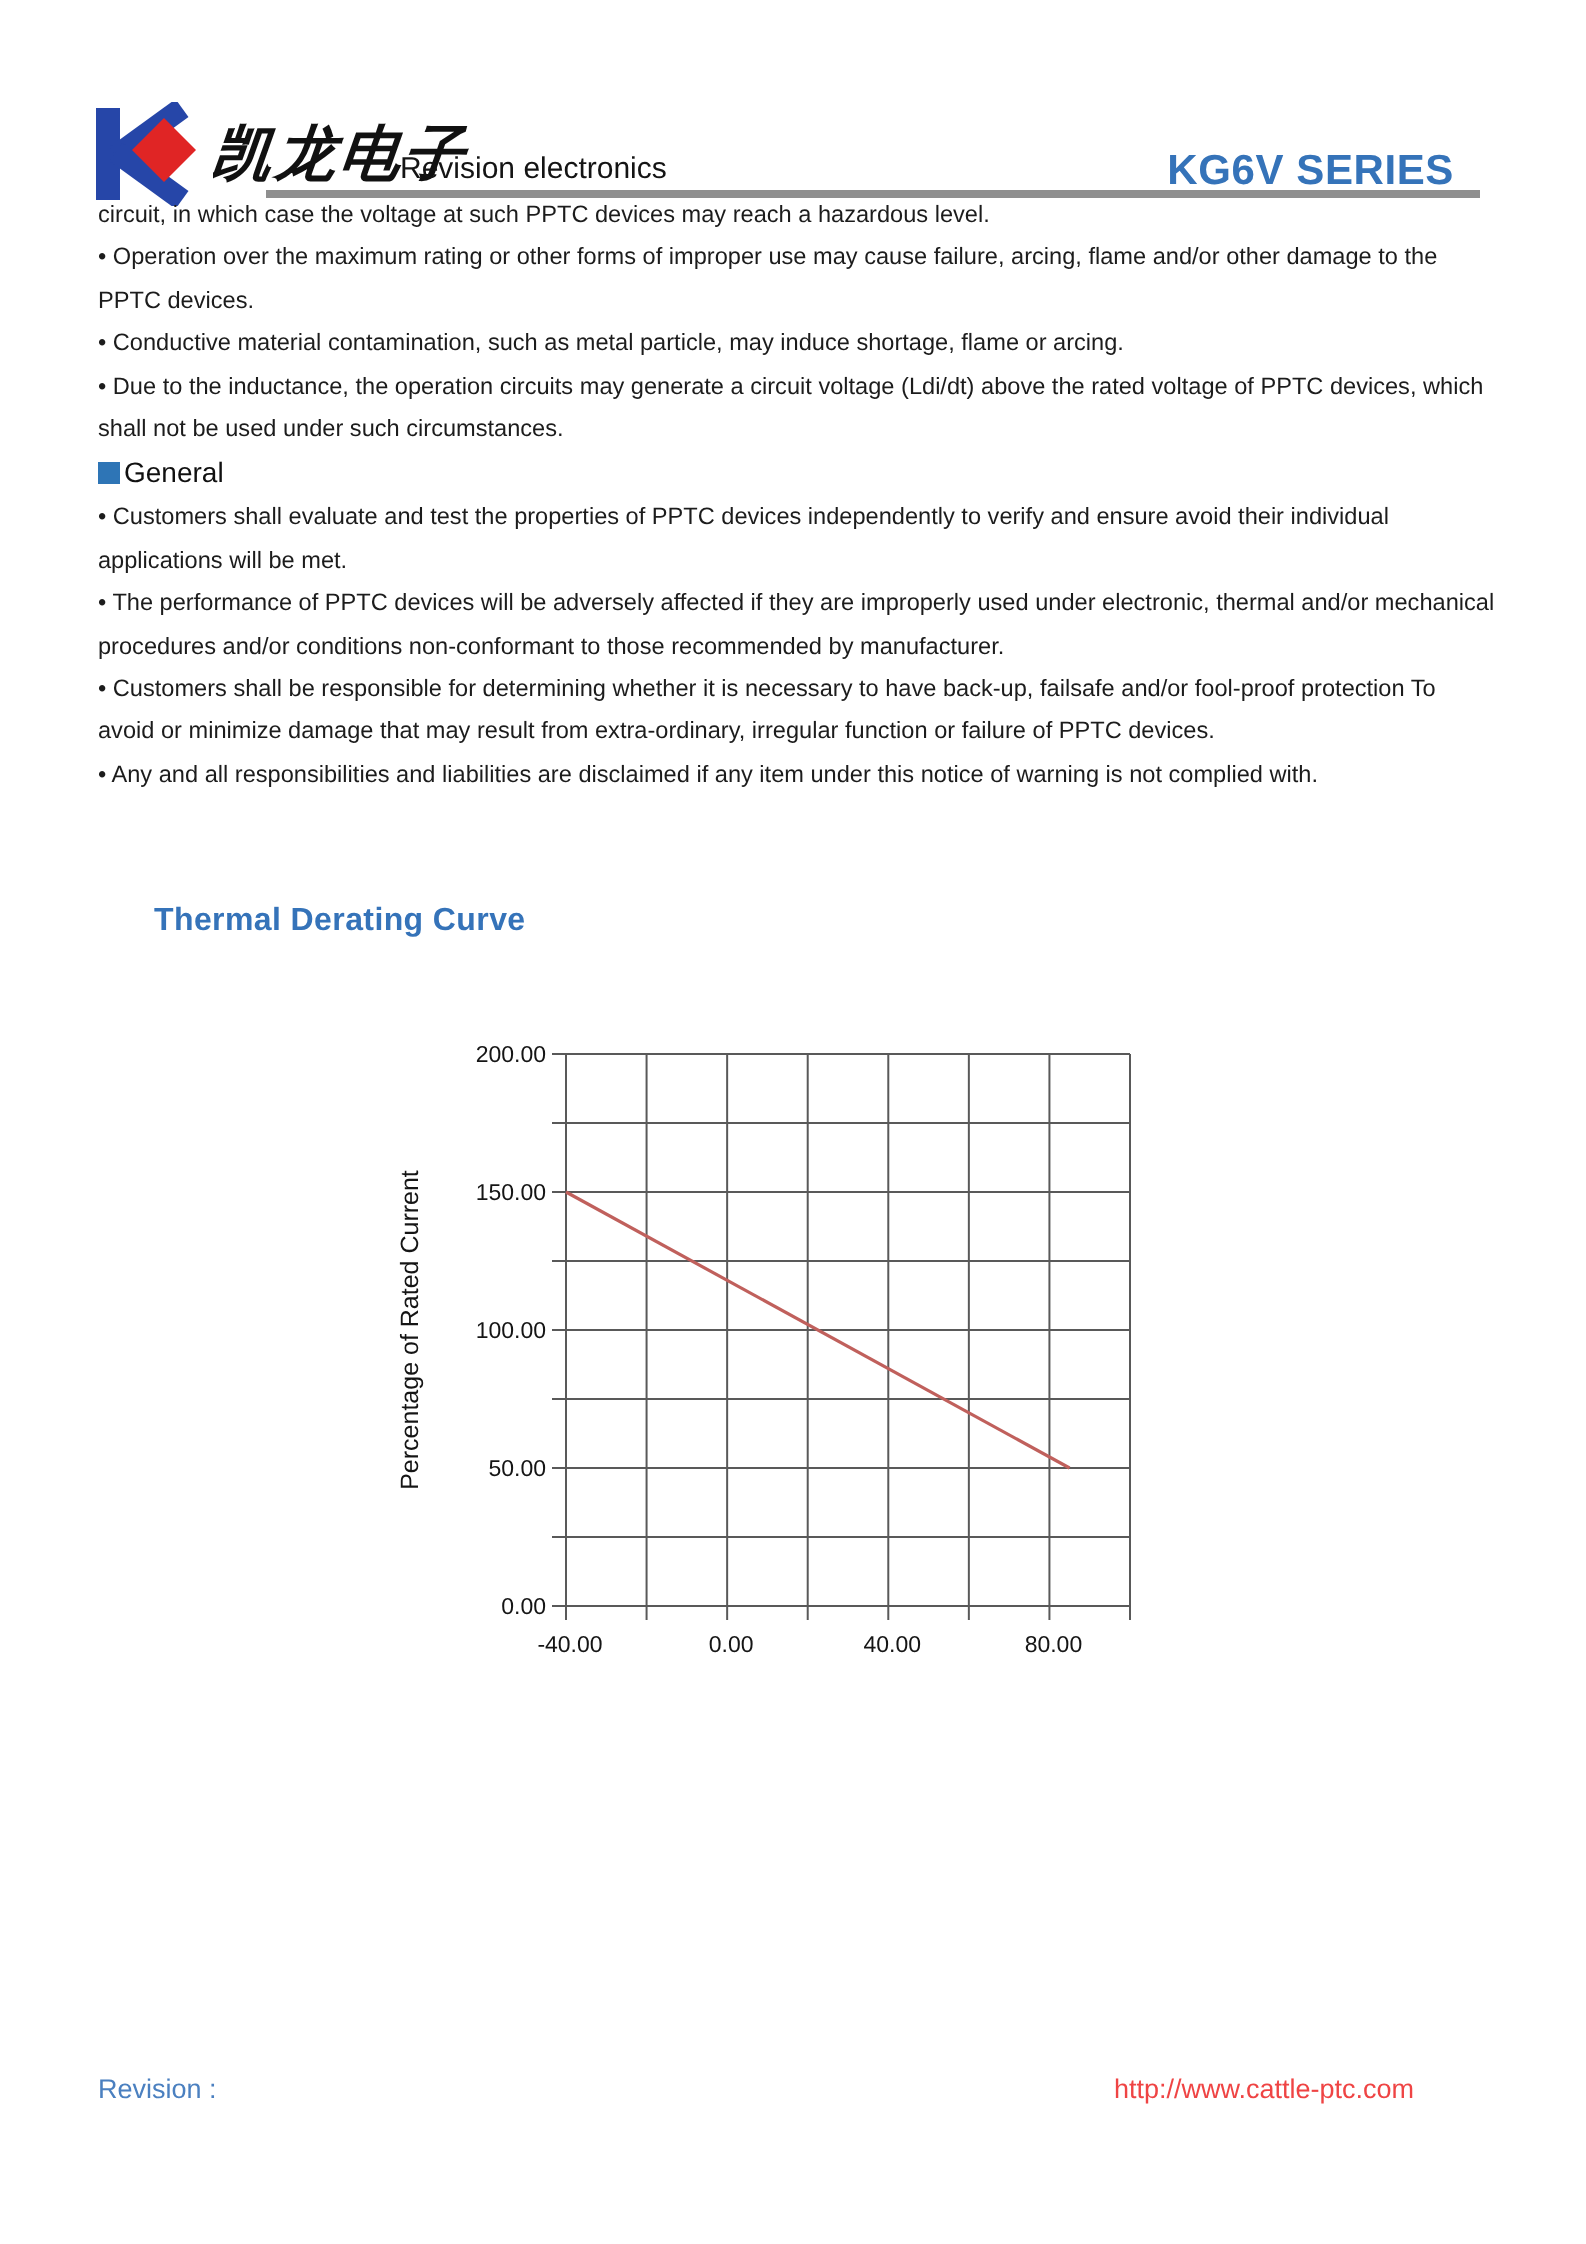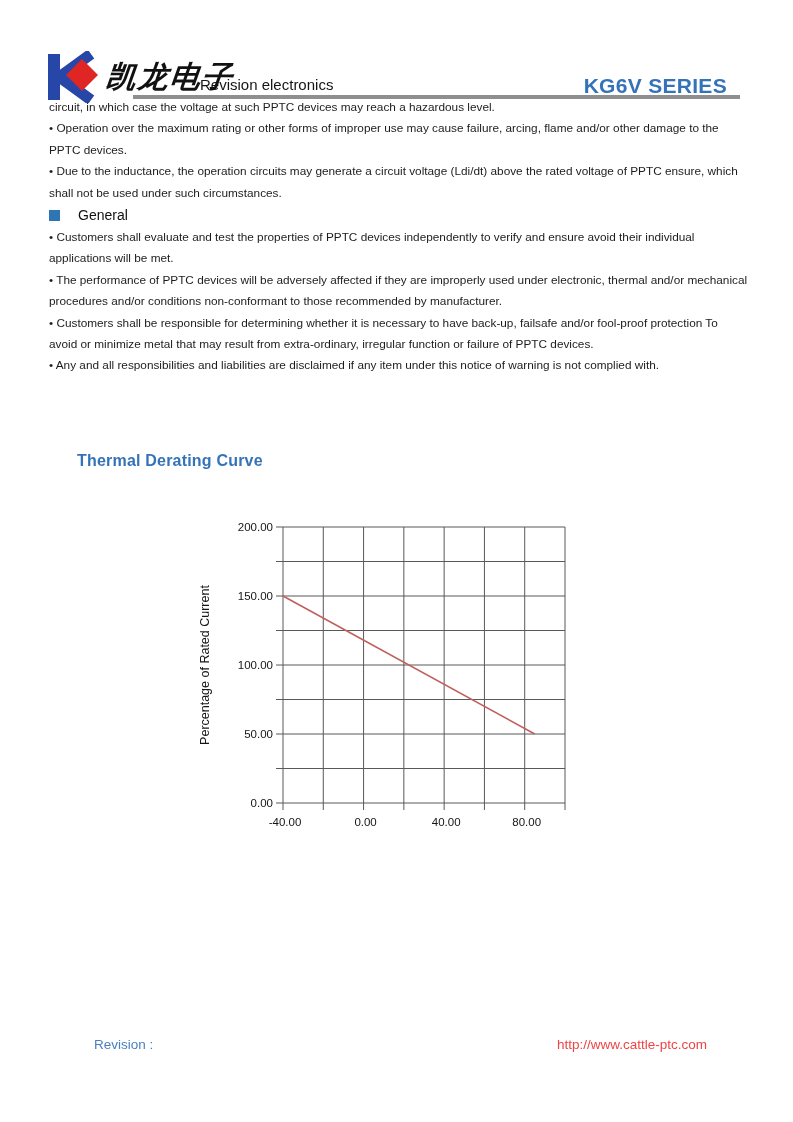--- a/index.html
+++ b/index.html
@@ -29,40 +29,40 @@
     position:absolute; left:133px; top:95px; width:607px; height:4px;
     background:#8f8f8f;
   }
   
   .text-block {
     position:absolute; left:49px; top:97px; width:699px;
     font-size:11.8px; line-height:21.4px; color:#1c1c1c;
   }
   .text-block p { margin:0; }
   .general-row {
-    display:flex; align-items:center; gap:18px;
+    display:flex; align-items:center; gap:2px;
     font-size:14px; line-height:23px; color:#101010; margin:0;
   }
   .bullet-square {
     width:11px; height:11px; background:#2e75b6; display:inline-block;
     flex:0 0 auto;
   }
   
   .section-heading {
     position:absolute; left:49px; top:452px;
     font-size:16px; font-weight:bold; color:#3573b9; letter-spacing:0.2px;margin-left:28px;
   }
   
   .chart-wrap { position:absolute; left:185px; top:512px; width:420px; height:332px; }
   .tick-label { font-family:"Liberation Sans", sans-serif; font-size:11.5px; fill:#151515; }
   .axis-title { font-family:"Liberation Sans", sans-serif; font-size:12.5px; fill:#151515; }
   
   .footer-revision {
     position:absolute; left:49px; top:1037px;
-    font-size:13.5px; color:#4b80c0;margin-left:45px;
+    font-size:13.5px; color:#4b80c0;
   }
   .footer-url {
     position:absolute; right:86px; top:1037px;
     font-size:13.5px; color:#ef4444; text-decoration:none;
   }
 </style>
 </head>
 <body>
 
 <div class="page">
@@ -74,28 +74,29 @@
     <polygon points="37,8 53,24 37,40 21,24" fill="#e02525"></polygon>
   </svg>
   <div class="chinese-name">凯龙电子</div>
   <div class="company-name">Revision electronics</div>
   <div class="series-name">KG6V SERIES</div>
   <div class="header-rule"></div>
 
   <div class="text-block">
     <p>circuit, in which case the voltage at such PPTC devices may reach a hazardous level.</p>
     <p>• Operation over the maximum rating or other forms of improper use may cause failure, arcing, flame and/or other damage to the PPTC devices.</p>
-    <p>• Due to the inductance, the operation circuits may generate a circuit voltage (Ldi/dt) above the rated voltage of PPTC ensure, which shall not be used under such circumstances.</p>
+    <p>• Conductive material contamination, such as metal particle, may induce shortage, flame or arcing.</p>
+    <p>• Due to the inductance, the operation circuits may generate a circuit voltage (Ldi/dt) above the rated voltage of PPTC devices, which shall not be used under such circumstances.</p>
     <p class="general-row">
       <span class="bullet-square"></span>
       <span>General</span>
     </p>
     <p>• Customers shall evaluate and test the properties of PPTC devices independently to verify and ensure avoid their individual applications will be met.</p>
     <p>• The performance of PPTC devices will be adversely affected if they are improperly used under electronic, thermal and/or mechanical procedures and/or conditions non-conformant to those recommended by manufacturer.</p>
-    <p>• Customers shall be responsible for determining whether it is necessary to have back-up, failsafe and/or fool-proof protection To avoid or minimize metal that may result from extra-ordinary, irregular function or failure of PPTC devices.</p>
+    <p>• Customers shall be responsible for determining whether it is necessary to have back-up, failsafe and/or fool-proof protection To avoid or minimize damage that may result from extra-ordinary, irregular function or failure of PPTC devices.</p>
     <p>• Any and all responsibilities and liabilities are disclaimed if any item under this notice of warning is not complied with.</p>
   </div>
 
   <div class="section-heading">Thermal Derating Curve</div>
 
   <div class="chart-wrap">
     <svg width="420" height="332" viewBox="0 0 420 332">
         <line x1="98" y1="15" x2="98" y2="291" stroke="#595959" stroke-width="1"></line>
         <line x1="98" y1="291" x2="98" y2="298" stroke="#595959" stroke-width="1"></line>
         <line x1="138.28571428571428" y1="15" x2="138.28571428571428" y2="291" stroke="#595959" stroke-width="1"></line>

